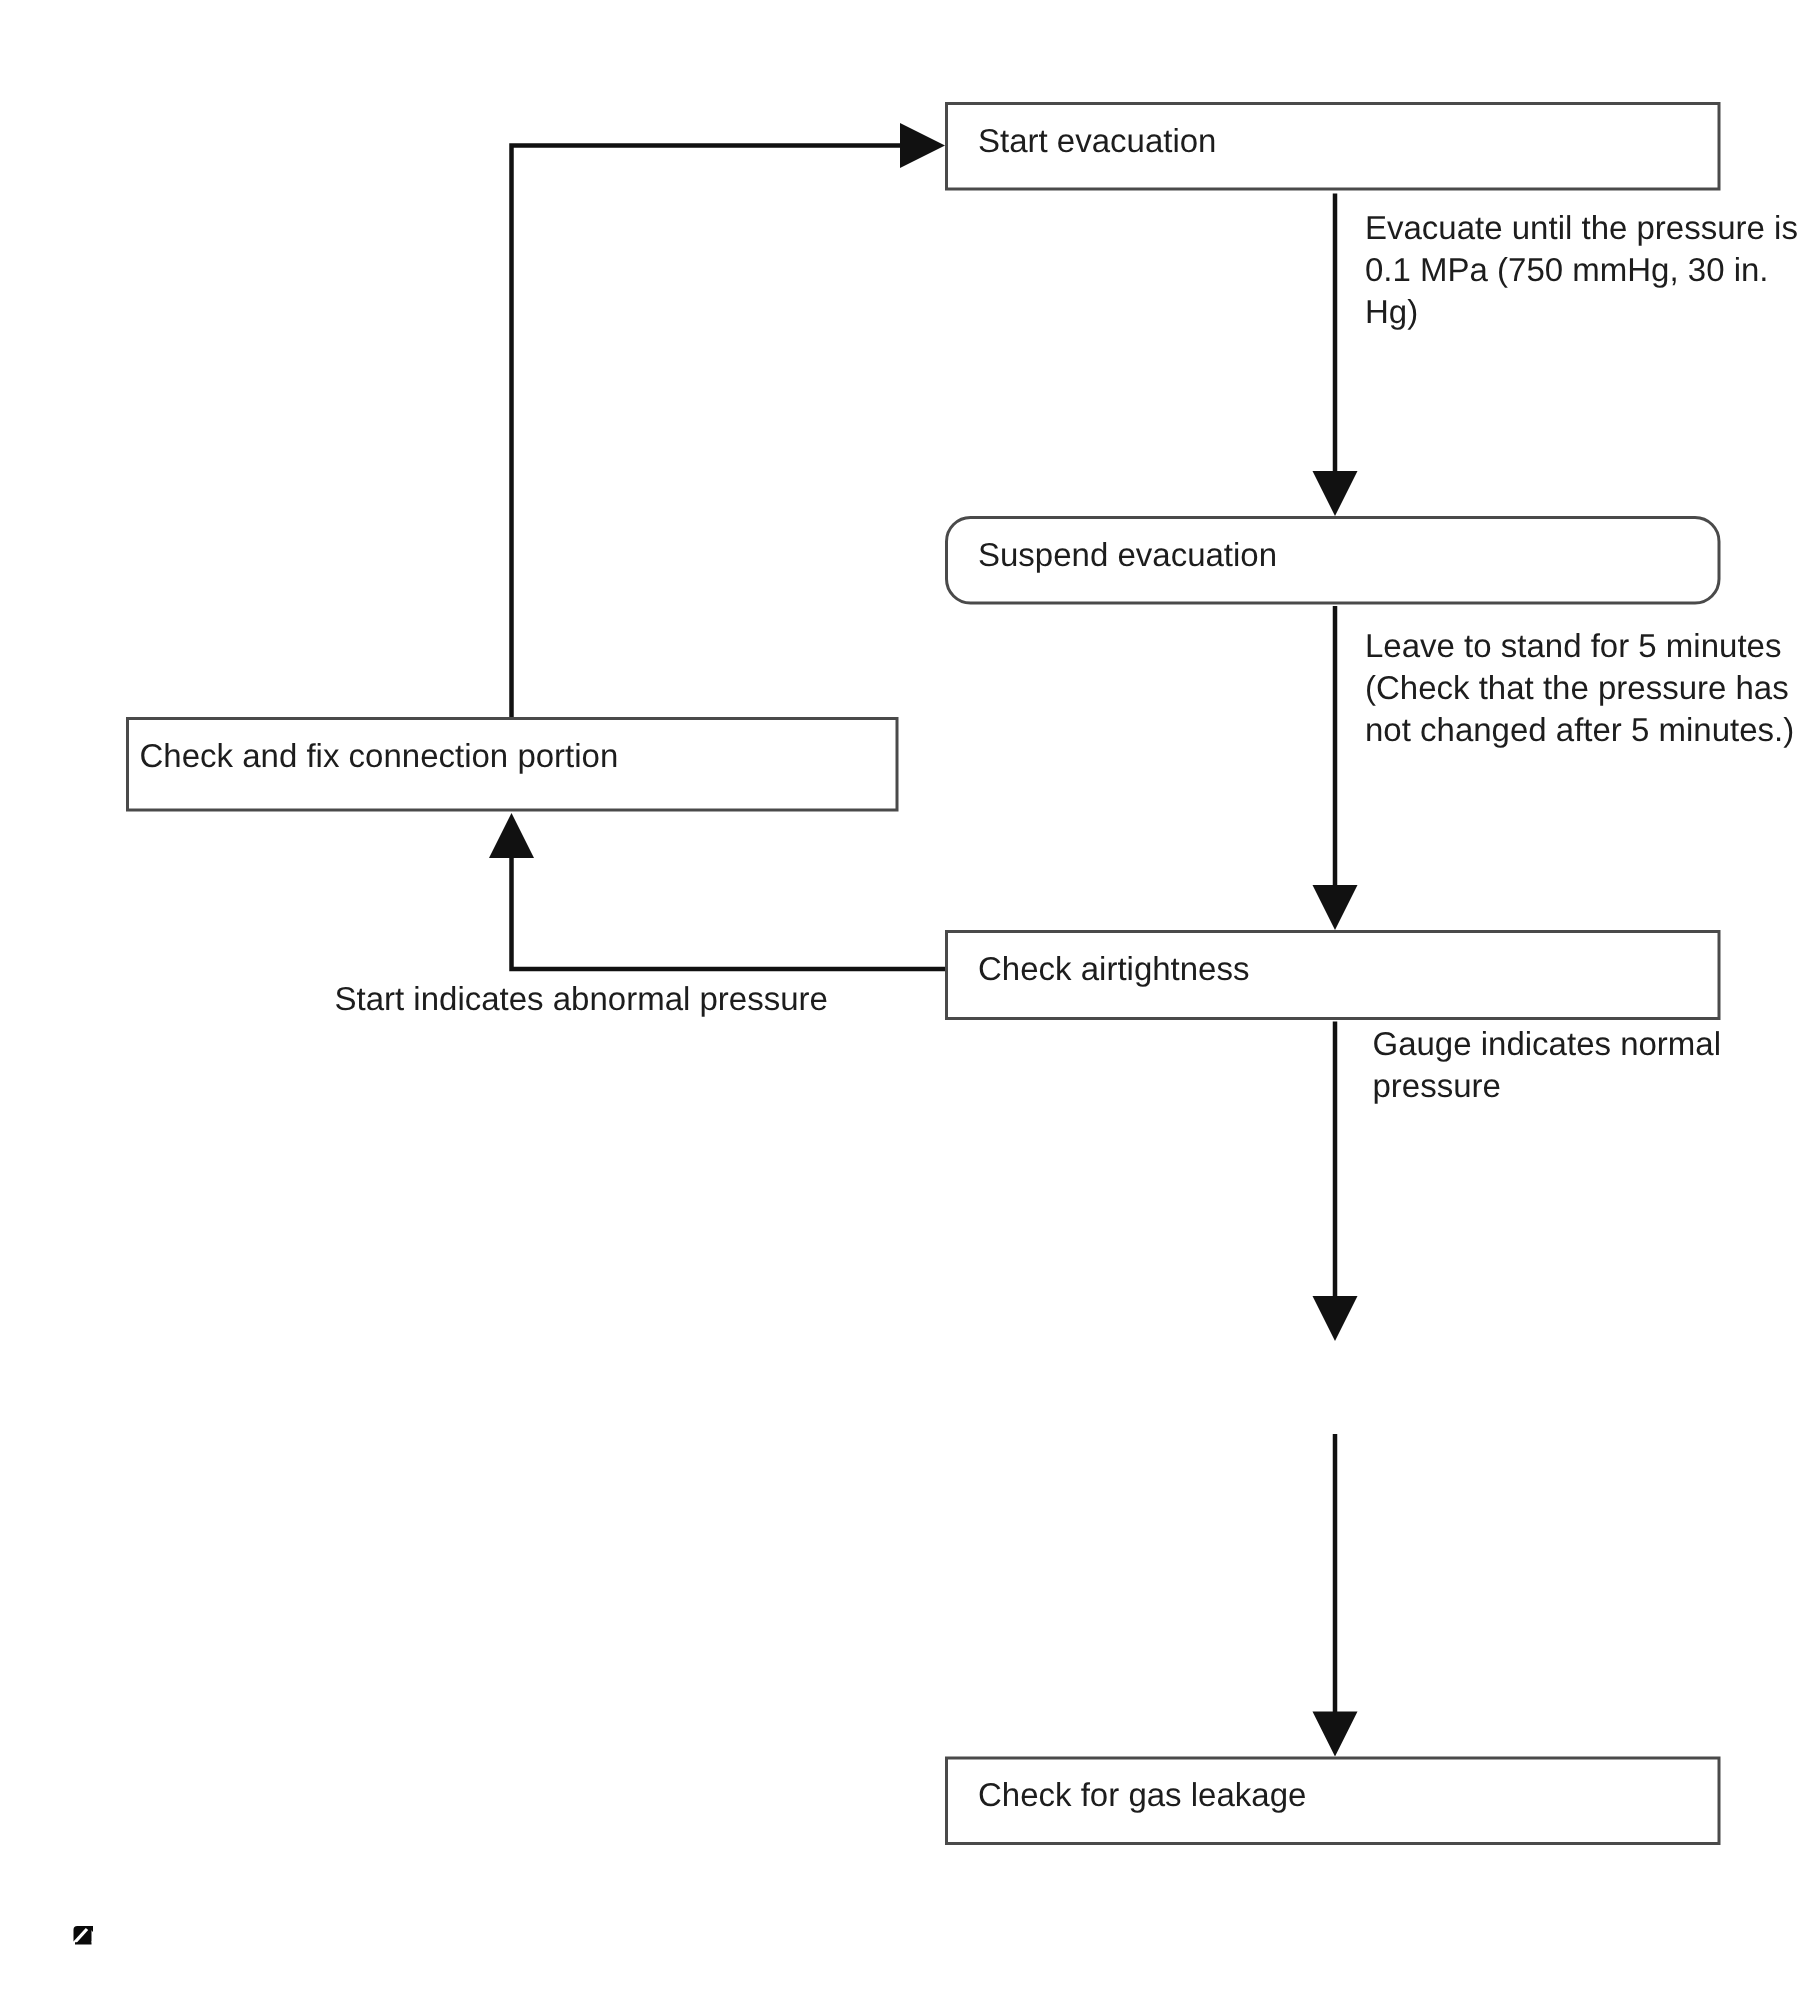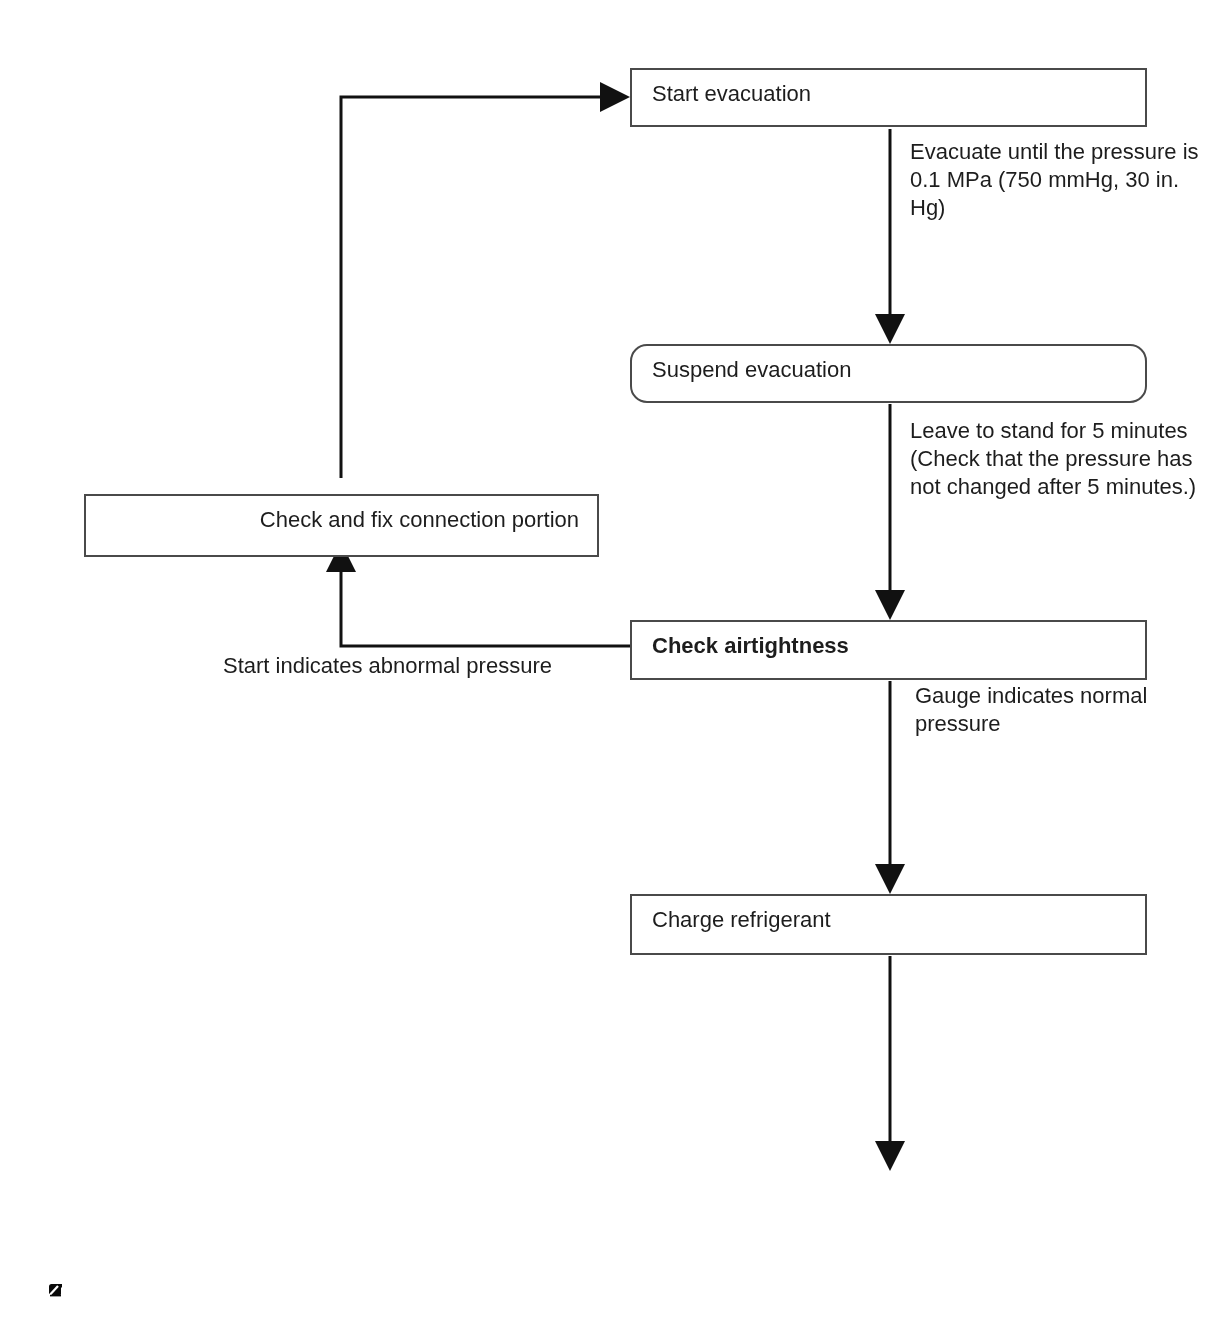--- a/index.html
+++ b/index.html
@@ -95,30 +95,30 @@
   </svg>
 
   <div class="node" style="left:611px; top:68px; width:517px; height:59px;">
     <span>Start evacuation</span>
   </div>
 
   <div class="node" style="left:611px; top:344px; width:517px; height:59px;border-radius:17px;">
     <span>Suspend evacuation</span>
   </div>
 
-  <div class="node" style="left:611px; top:620px; width:517px; height:60px;font-weight:bold;">
+  <div class="node" style="left:611px; top:620px; width:517px; height:60px;">
     <span>Check airtightness</span>
   </div>
 
-  <div class="node" style="left:611px; top:894px; width:517px; height:61px;">
-    <span>Charge refrigerant</span>
+
+  <div class="node" style="left:611px; top:1171px; width:517px; height:59px;">
+    <span>Check for gas leakage</span>
   </div>
 
-
-  <div class="node left-node" style="left:65px; top:494px; width:515px; height:63px;text-align:right;">
+  <div class="node left-node" style="left:65px; top:478px; width:515px; height:63px;">
     <span>Check and fix connection portion</span>
   </div>
 
   <div class="edge-label" style="left:891px; top:138px; width:330px;">Evacuate until the pressure is
 0.1 MPa (750 mmHg, 30 in.
 Hg)</div>
 
   <div class="edge-label" style="left:891px; top:417px; width:330px;">Leave to stand for 5 minutes
 (Check that the pressure has
 not changed after 5 minutes.)</div>

